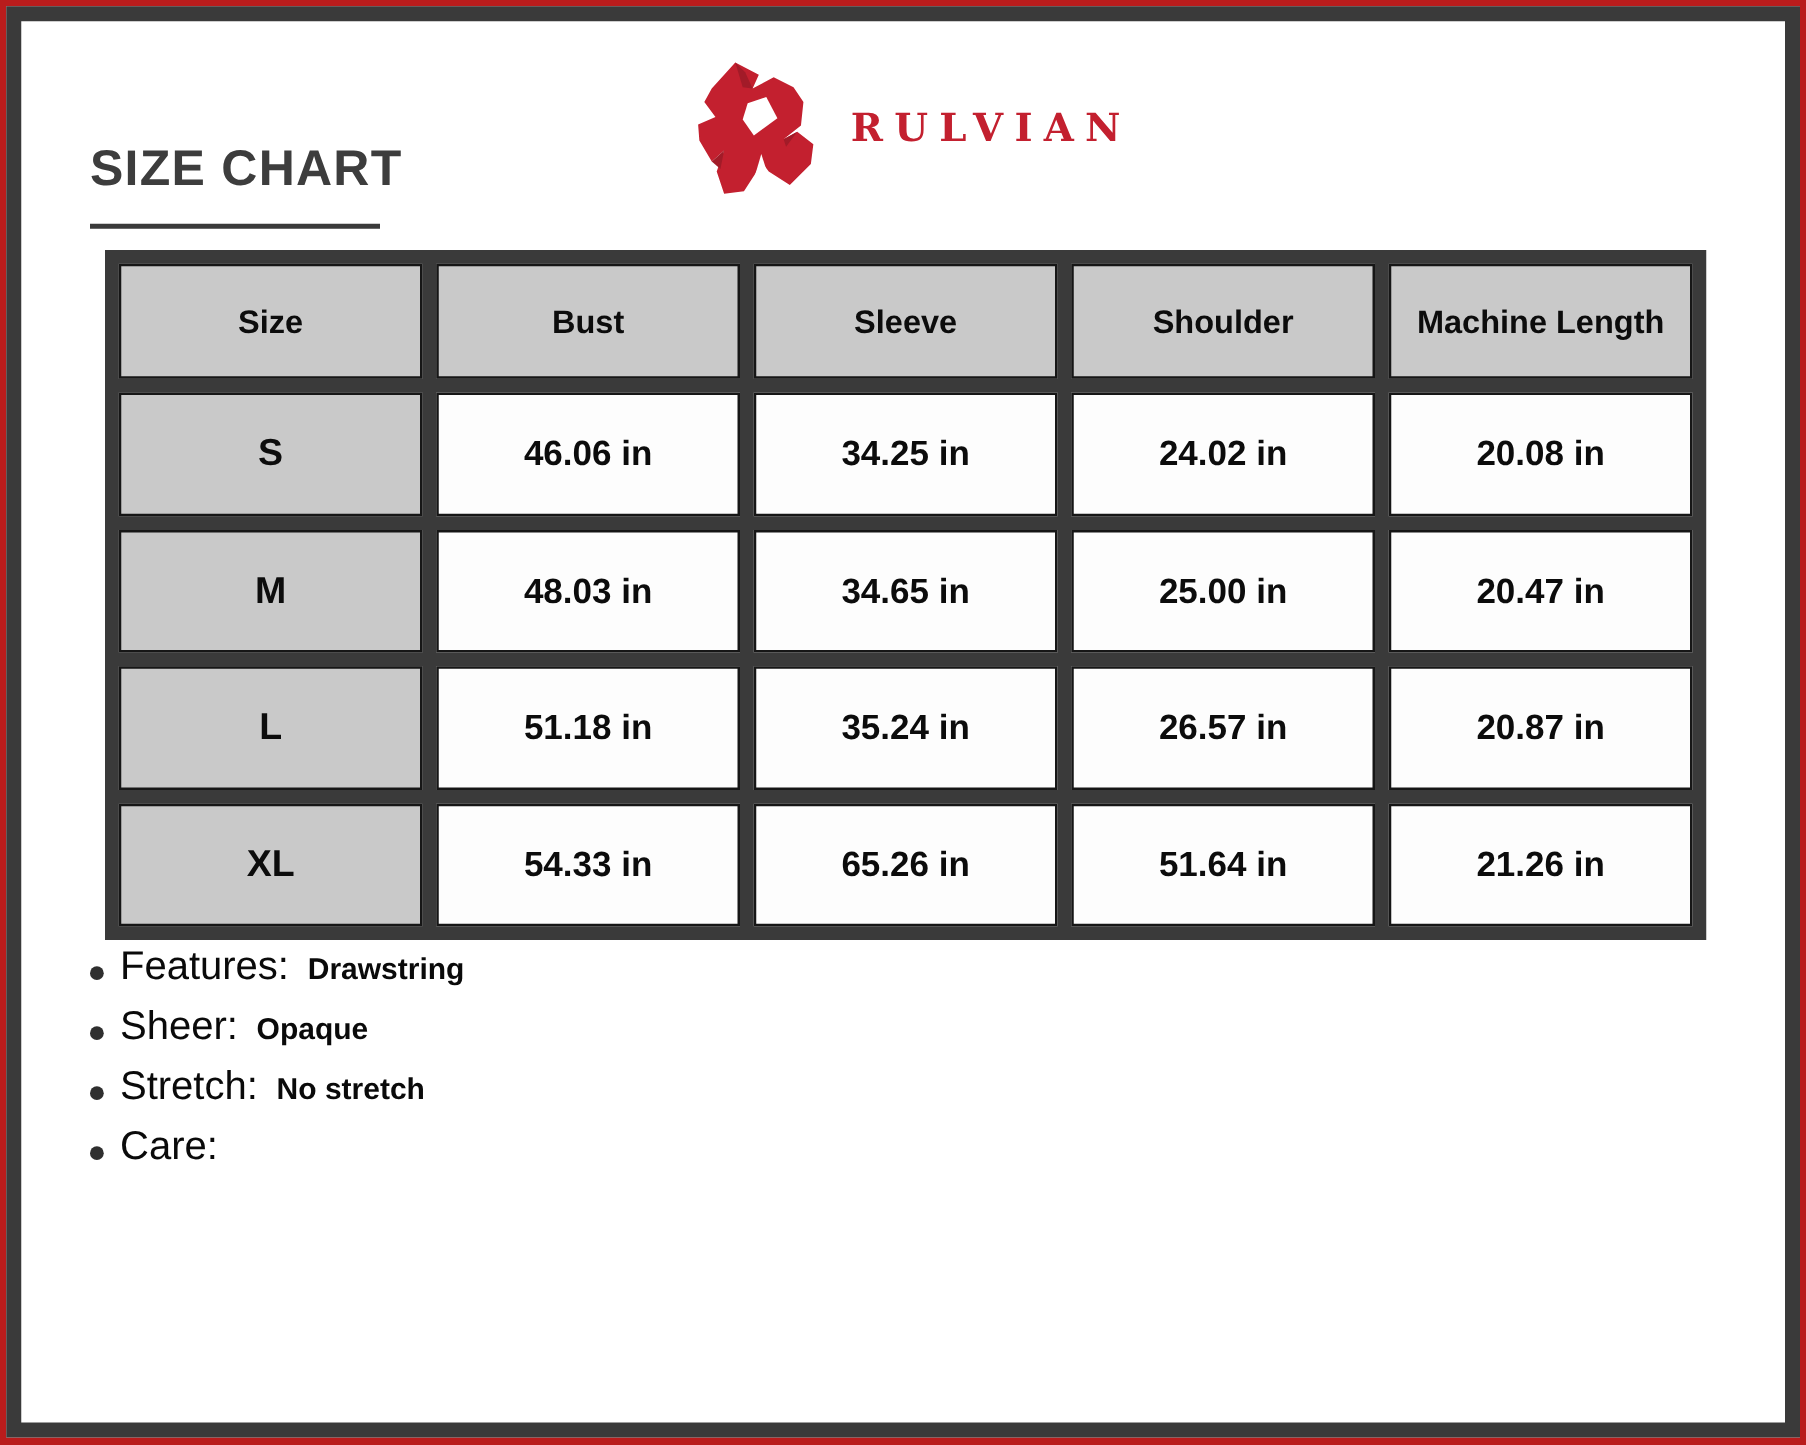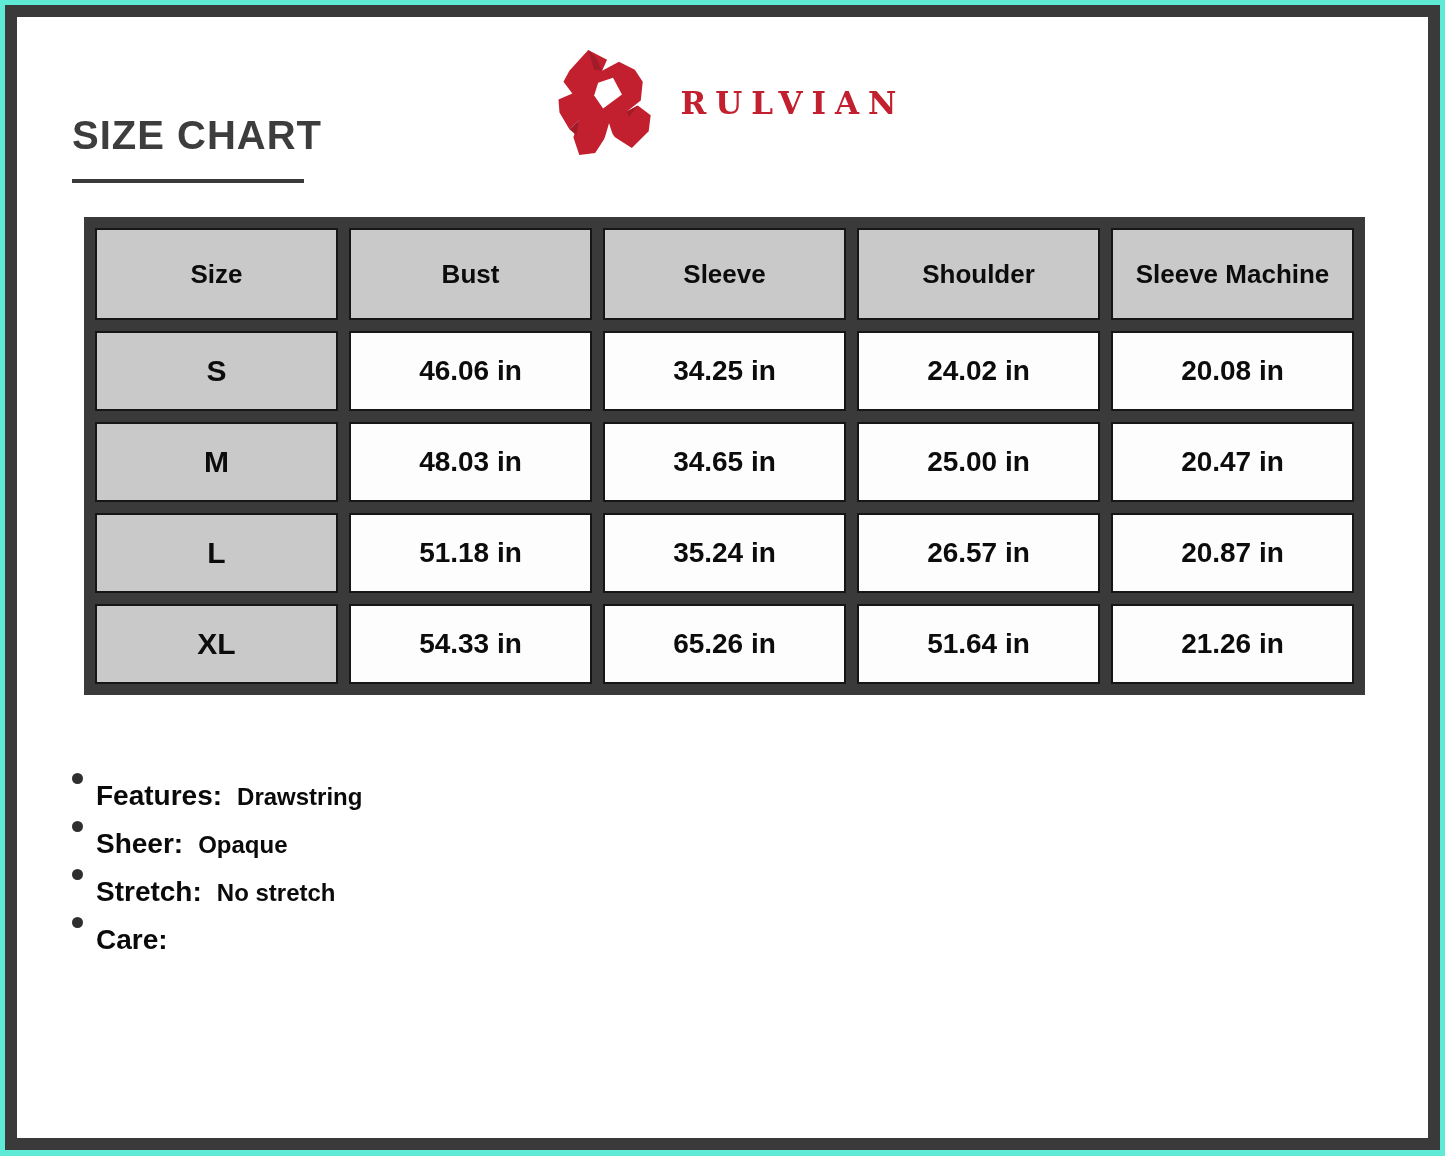--- a/index.html
+++ b/index.html
@@ -11,21 +11,21 @@
     --cell-border:#161616;
     --text-dark:#3d3d3d;
     --text-black:#0c0c0c;
   }
   *{margin:0;padding:0;box-sizing:border-box;}
   html,body{background:#ffffff;}
   body{font-family:"Liberation Sans","DejaVu Sans",sans-serif;}
   .canvas{
     position:relative;
     width:1445px;height:1156px;
-    background:#5eead4;
+    background:#b91c1c;
     outline:2px solid #ececec;
     overflow:hidden;
   }
   .frame{
     position:absolute;
     left:5px;top:5px;right:5px;bottom:6px;
     border:12px solid var(--frame-dark);
     background:#ffffff;
   }
   
@@ -49,22 +49,22 @@
   .brand-name{
     margin-top:5px;
     font-family:"DejaVu Serif","Liberation Serif",serif;
     font-weight:bold;font-size:31px;
     letter-spacing:9px;padding-left:9px;
     color:var(--accent-red);
     white-space:nowrap;
   }
   
   .size-table-wrap{
-    position:absolute;left:67px;top:200px;
-    width:1281px;height:478px;
+    position:absolute;left:67px;top:183px;
+    width:1281px;height:552px;
   }
   table.size-table{
     width:100%;height:100%;
     border-collapse:separate;
     border-spacing:11px;
     background:var(--frame-dark);
     table-layout:fixed;
   }
   table.size-table th,
   table.size-table td{
@@ -93,23 +93,22 @@
     display:flex;align-items:baseline;
     height:48px;
   }
   .bullet{
     width:11px;height:11px;border-radius:50%;
     background:#2f2f2f;
     align-self:center;
     margin-right:13px;flex:0 0 auto;
   }
   .note-label{
-    font-size:28px;font-weight:bold;color:#0a0a0a;
+    font-size:32px;font-weight:normal;color:#0a0a0a;
     white-space:nowrap;
-    margin-top:26px;
   }
   .note-value{
     font-size:24px;font-weight:bold;color:#0a0a0a;
     margin-left:15px;white-space:nowrap;
   }
 </style>
 </head>
 <body>
 
 <div class="canvas">
@@ -133,21 +132,21 @@
     </div>
 
     <div class="size-table-wrap">
       <table class="size-table">
         <thead>
           <tr>
             <th>Size</th>
             <th>Bust</th>
             <th>Sleeve</th>
             <th>Shoulder</th>
-            <th>Sleeve Machine</th>
+            <th>Machine Length</th>
           </tr>
         </thead>
         <tbody>
           <tr>
             <td class="size-cell">S</td>
             <td>46.06 in</td>
             <td>34.25 in</td>
             <td>24.02 in</td>
             <td>20.08 in</td>
           </tr>

